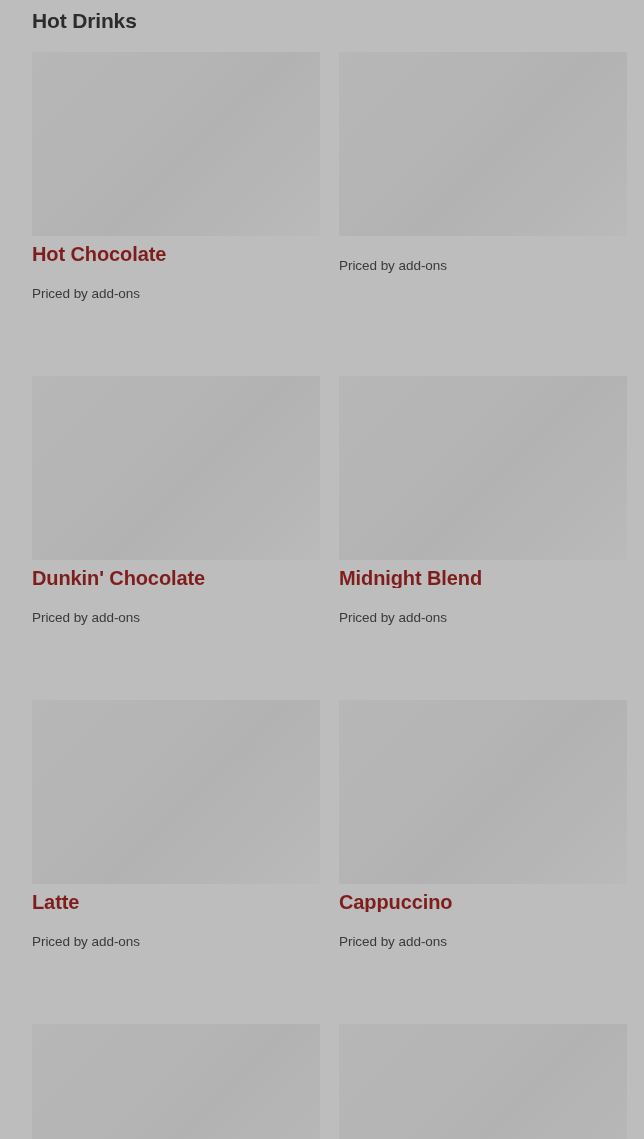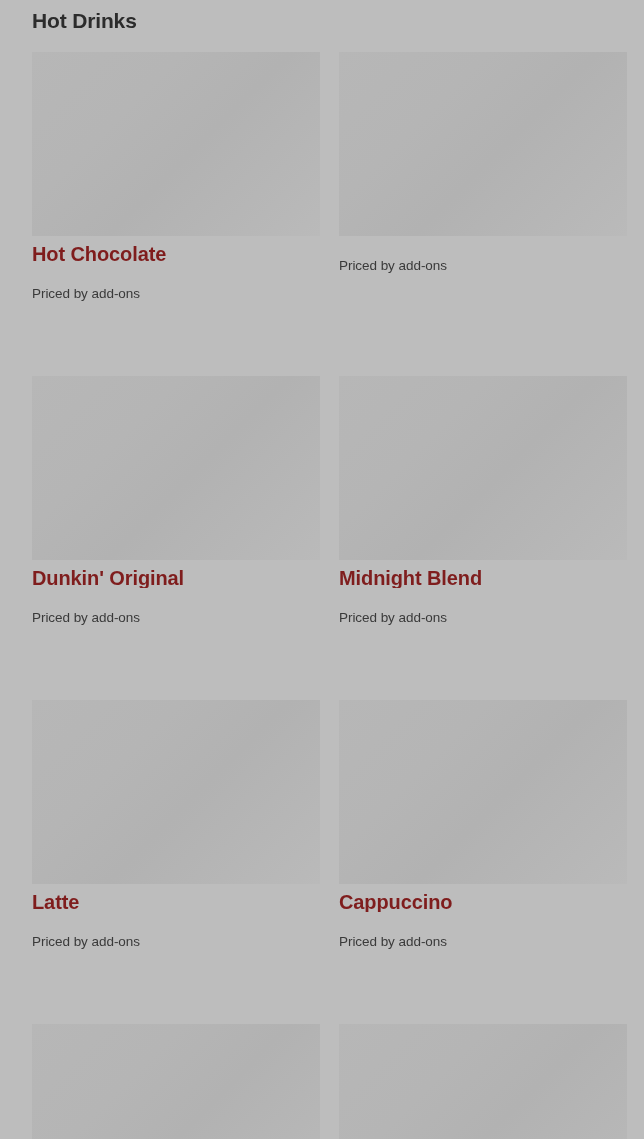--- a/index.html
+++ b/index.html
@@ -110,21 +110,21 @@
       <div class="product-price-note">Priced by add-ons</div>
     </div>
 
     <div class="product-card">
       <div class="product-image"></div>
       <div class="product-price-note">Priced by add-ons</div>
     </div>
 
     <div class="product-card">
       <div class="product-image"></div>
-      <div class="product-name">Dunkin' Original</div>
+      <div class="product-name">Dunkin' Chocolate</div>
       <div class="product-price-note">Priced by add-ons</div>
     </div>
 
     <div class="product-card">
       <div class="product-image"></div>
       <div class="product-name">Midnight Blend</div>
       <div class="product-price-note">Priced by add-ons</div>
     </div>
 
     <div class="product-card">

